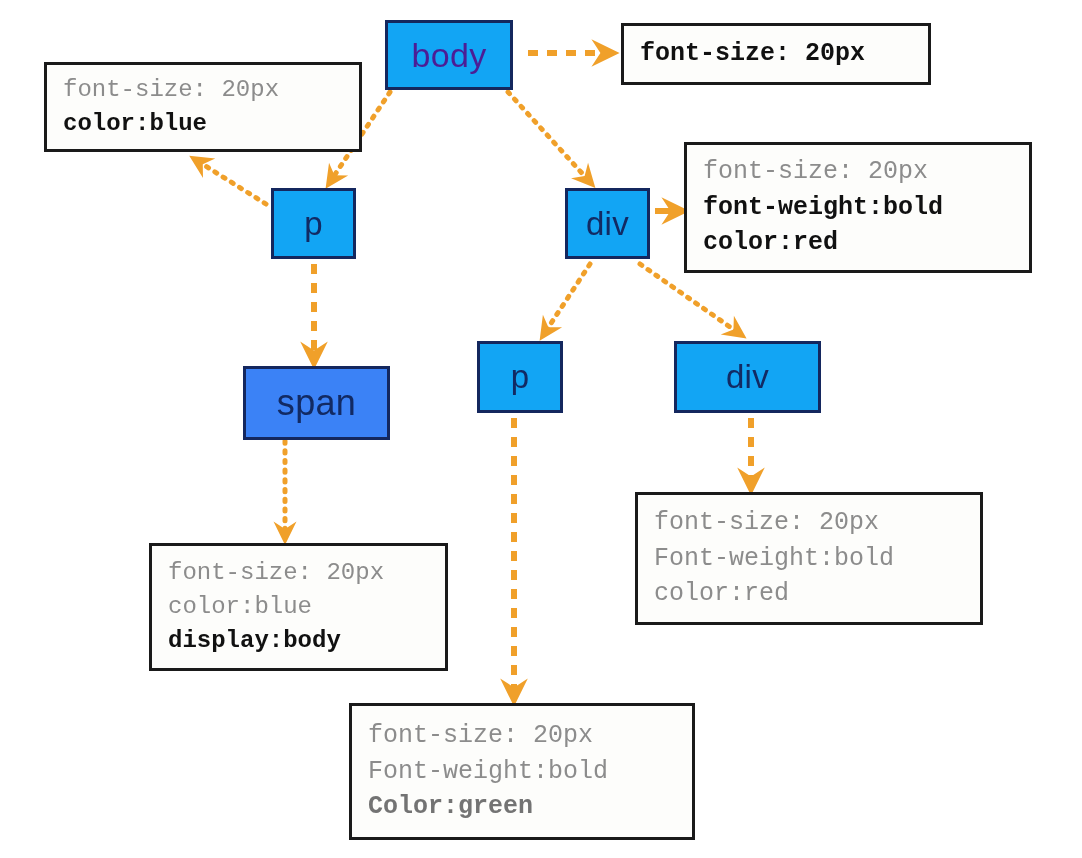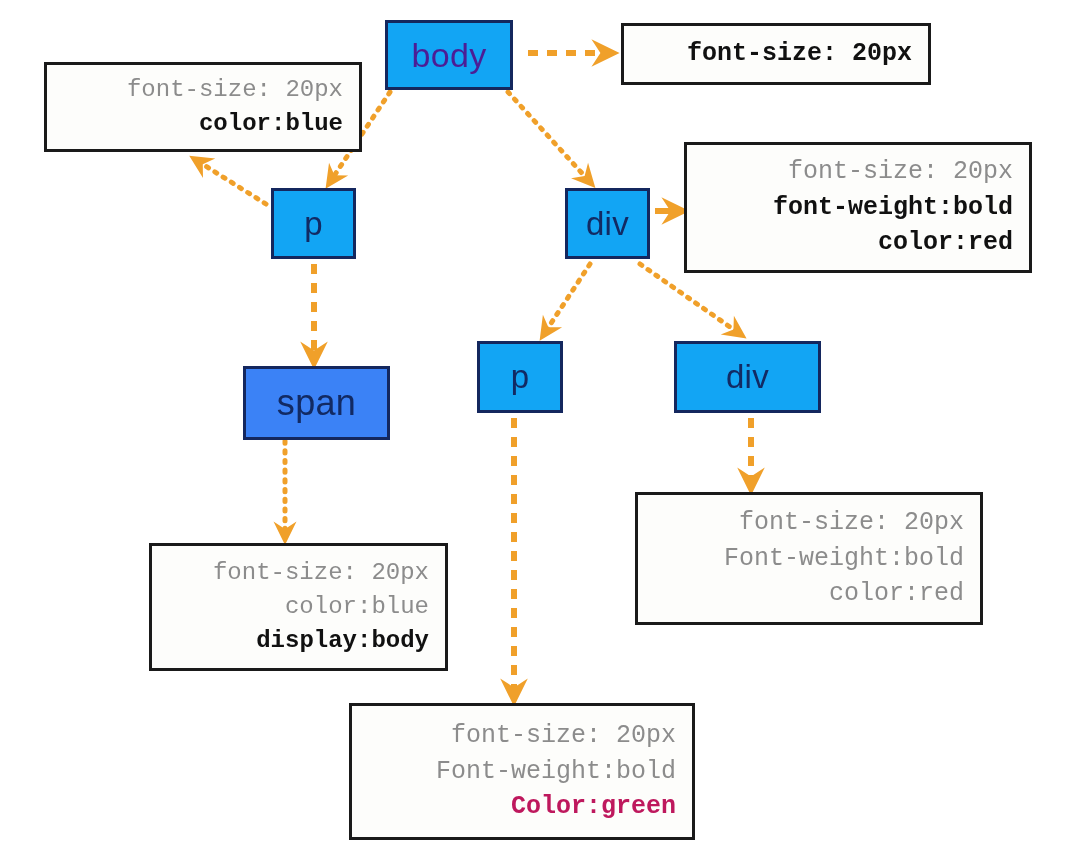--- a/index.html
+++ b/index.html
@@ -43,21 +43,20 @@
     position: absolute;
     background: #fdfdfb;
     border: 3px solid #1a1a1a;
     box-sizing: border-box;
     display: flex;
     flex-direction: column;
     justify-content: center;
     font-family: "Liberation Mono", monospace;
     z-index: 2;
     padding: 6px 16px;
-    align-items: flex-end;
   }
   .cssbox .line {
     white-space: pre;
     line-height: 1.42;
   }
   .line.inherited {
     color: #8c8c8c;
     font-weight: 400;
   }
   .line.own {
@@ -130,17 +129,17 @@
         <div class="line own" style="color: rgb(17, 17, 17);">display:body</div>
       </div>
       <div class="cssbox" style="left: 635px; top: 492px; width: 348px; height: 133px; font-size: 25px; background: rgb(253, 253, 251); border-color: rgb(26, 26, 26);">
         <div class="line inherited" style="color: rgb(140, 140, 140);">font-size: 20px</div>
         <div class="line inherited" style="color: rgb(140, 140, 140);">Font-weight:bold</div>
         <div class="line inherited" style="color: rgb(140, 140, 140);">color:red</div>
       </div>
       <div class="cssbox" style="left: 349px; top: 703px; width: 346px; height: 137px; font-size: 25px; background: rgb(253, 253, 251); border-color: rgb(26, 26, 26);">
         <div class="line inherited" style="color: rgb(140, 140, 140);">font-size: 20px</div>
         <div class="line inherited" style="color: rgb(140, 140, 140);">Font-weight:bold</div>
-        <div class="line own" style="color: #be185d;">Color:green</div>
+        <div class="line own" style="color: #737373;">Color:green</div>
       </div>
     </div>
 
 </div>
 
 </body></html>

